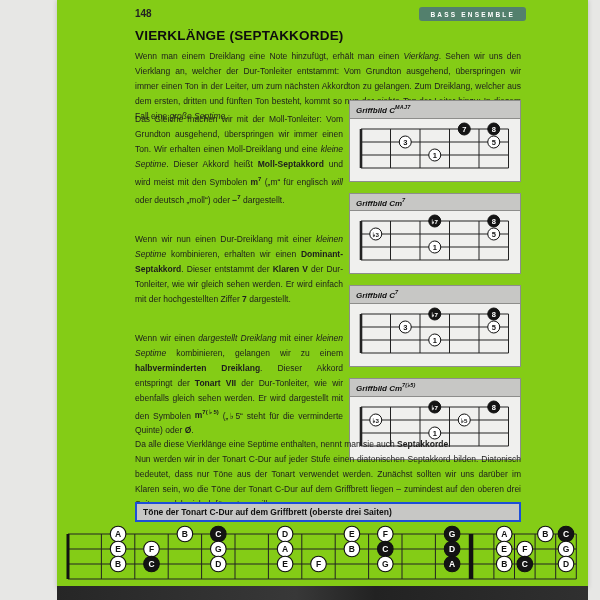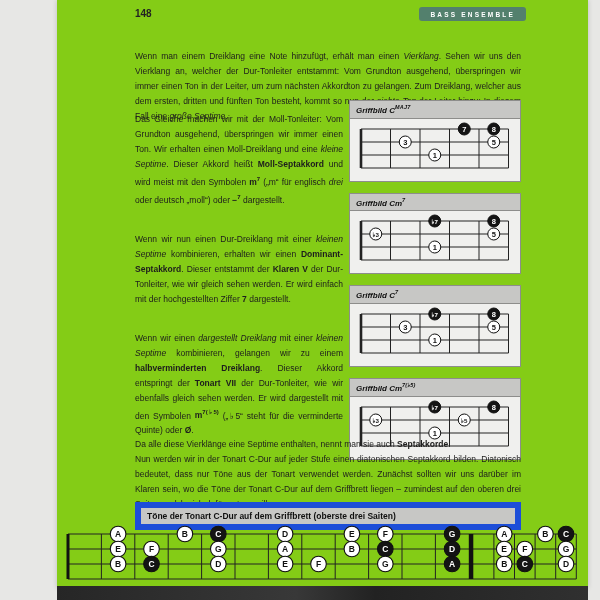--- a/index.html
+++ b/index.html
@@ -20,36 +20,37 @@
   .leftcol .para{margin-bottom:24px}
   .rightcol{position:absolute;left:292px;top:100px;width:172px}
   .card{border:1px solid #8d8d8b;background:#f0f0ee;margin-bottom:11px}
   .card-head{background:#c7c7c5;border-bottom:1px solid #8d8d8b;font-size:8px;font-weight:bold;
              font-style:italic;padding:3px 6px;color:#101010}
   .card-head sup{font-size:5.5px;letter-spacing:.2px}
   .card-body{padding:3px 5px 2px}
   .p6{position:absolute;left:78px;top:437px;width:386px}
   .p7{position:absolute;left:78px;top:452px;width:386px}
   .section-head{position:absolute;left:78px;top:502px;width:386px;background:#c7c7c5;
-                border:6px solid #1d4ed8;font-size:8.5px;font-weight:bold;padding:3px 6px;color:#101010}
+                border:2px solid #1d4ed8;font-size:8.5px;font-weight:bold;padding:3px 6px;color:#101010}
   .fbwrap{position:absolute;left:8px;top:521px;width:516px;height:66px}
   .footer-bar{position:absolute;left:57px;top:586px;width:531px;height:14px;
               background:linear-gradient(90deg,#262626,#383838 45%,#222 60%,#303030)}
 </style>
 </head>
 <body>
 
 <div class="page">
   <div class="pagenum">148</div>
   <div class="badge" style="background: rgb(83, 128, 109);">BASS ENSEMBLE</div>
+  <h1 class="title">VIERKLÄNGE (SEPTAKKORDE)</h1>
 
   <p class="para p1">Wenn man einem Dreiklang eine Note hinzufügt, erhält man einen <i>Vierklang</i>. Sehen wir uns den Vierklang an, welcher der Dur-Tonleiter entstammt: Vom Grundton ausgehend, überspringen wir immer einen Ton in der Leiter, um zum nächsten Akkordton zu gelangen. Zum Dreiklang, welcher aus dem ersten, dritten und fünften Ton besteht, kommt so nun der <i>siebte Ton</i> der Leiter hinzu: In diesem Fall eine <i>große Septime</i>.</p>
 
   <div class="leftcol">
-    <p class="para">Das Gleiche machen wir mit der Moll-Tonleiter: Vom Grundton ausgehend, überspringen wir immer einen Ton. Wir erhalten einen Moll-Dreiklang und eine <i>kleine Septime</i>. Dieser Akkord heißt <b>Moll-Septakkord</b> und wird meist mit den Symbolen <b>m<sup>7</sup></b> („m“ für englisch <i>drei</i> oder deutsch „moll“) oder <b>−<sup>7</sup></b> dargestellt.</p>
+    <p class="para">Das Gleiche machen wir mit der Moll-Tonleiter: Vom Grundton ausgehend, überspringen wir immer einen Ton. Wir erhalten einen Moll-Dreiklang und eine <i>kleine Septime</i>. Dieser Akkord heißt <b>Moll-Septakkord</b> und wird meist mit den Symbolen <b>m<sup>7</sup></b> („m“ für englisch <i>will</i> oder deutsch „moll“) oder <b>−<sup>7</sup></b> dargestellt.</p>
     <p class="para">Wenn wir nun einen Dur-Dreiklang mit einer <i>kleinen Septime</i> kombinieren, erhalten wir einen <b>Dominant-Septakkord</b>. Dieser entstammt der <b>Klaren V</b> der Dur-Tonleiter, wie wir gleich sehen werden. Er wird einfach mit der hochgestellten Ziffer <b>7</b> dargestellt.</p>
     <p class="para">Wenn wir einen <i>dargestellt Dreiklang</i> mit einer <i>kleinen Septime</i> kombinieren, gelangen wir zu einem <b>halbverminderten Dreiklang</b>. Dieser Akkord entspringt der <b>Tonart VII</b> der Dur-Tonleiter, wie wir ebenfalls gleich sehen werden. Er wird dargestellt mit den Symbolen <b>m<sup>7(♭5)</sup></b> („♭5“ steht für die verminderte Quinte) oder <b>Ø</b>.</p>
   </div>
 
   <div class="rightcol">
       <div class="card">
         <div class="card-head">Griffbild C<sup>MAJ7</sup></div>
         <div class="card-body"><svg width="160" height="53">
             <line x1="6" y1="7" x2="153.5" y2="7" stroke="#222222" stroke-width="1"></line>
             <line x1="6" y1="20" x2="153.5" y2="20" stroke="#222222" stroke-width="1"></line>

